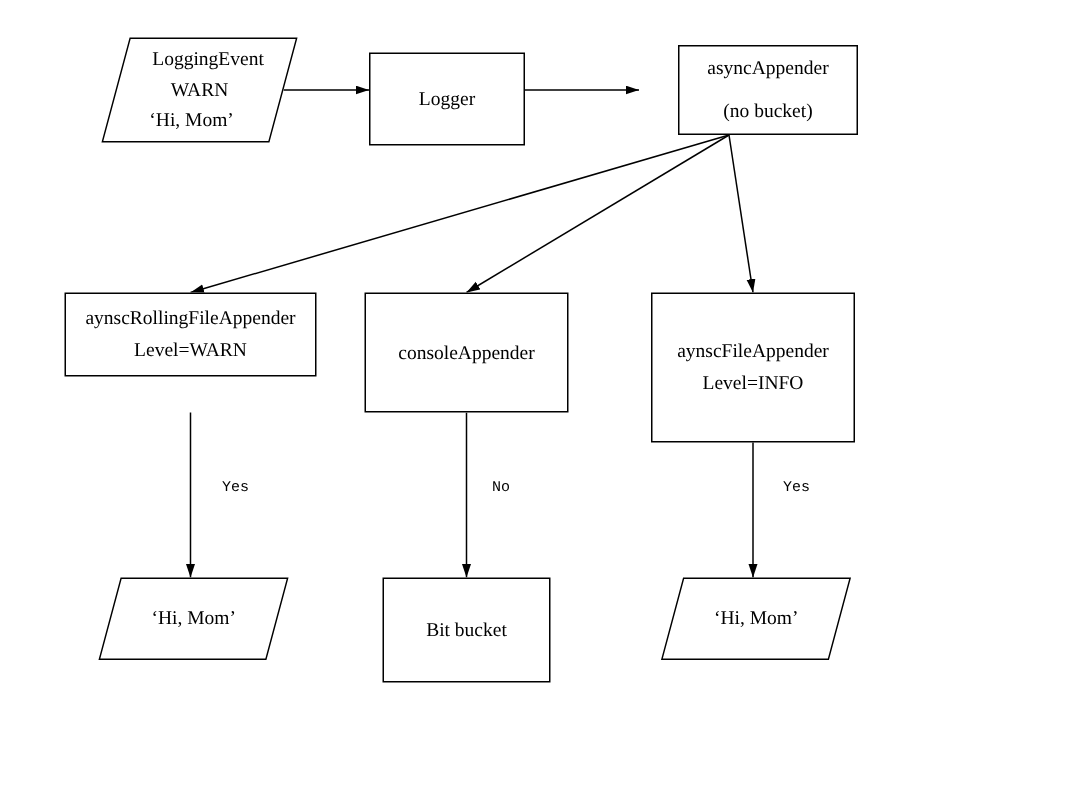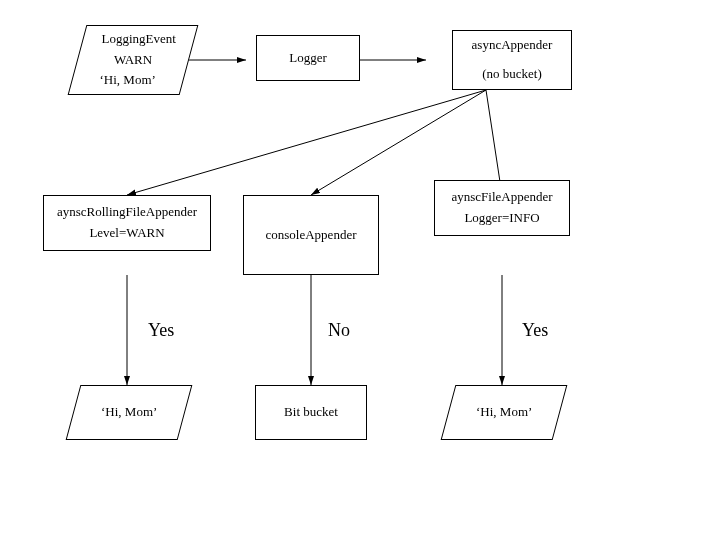--- a/index.html
+++ b/index.html
@@ -38,21 +38,22 @@
     line-height: 1.6;
     box-sizing: border-box;
   }
   .para > span {
     transform: skewX(15deg);
     display: block;
     text-align: center;
   }
   .label {
     position: absolute;
-    font-size: 18px;
+    font-size: 10px;
+    font-family: Liberation Mono, monospace;
   }
   svg.conn {
     position: absolute;
     top: 0; left: 0;
     width: 720px; height: 540px;
     pointer-events: none;
   }
 </style>
 </head>
 <body>
@@ -76,50 +77,50 @@
   <line x1="311" y1="275" x2="311" y2="385" stroke="#000" marker-end="url(#arrow)"></line>
   <line x1="502" y1="275" x2="502" y2="385" stroke="#000" marker-end="url(#arrow)"></line>
 </svg>
 
 <div class="para" style="left:77px; top:25px; width:112px; height:70px;">
   <span>LoggingEvent</span>
   <span>WARN</span>
   <span>‘Hi, Mom’</span>
 </div>
 
-<div class="box" style="left:256px; top:35px; width:104px; height:46px;">
+<div class="box" style="left:246px; top:35px; width:104px; height:62px;">
   <span>Logger</span>
 </div>
 
 <div class="box" style="left:452px; top:30px; width:120px; height:60px;justify-content:space-between;">
   <span>asyncAppender</span>
   <span>(no bucket)</span>
 </div>
 
 <div class="box" style="left:43px; top:195px; width:168px; height:56px;">
   <span>aynscRollingFileAppender</span>
   <span>Level=WARN</span>
 </div>
 
 <div class="box" style="left:243px; top:195px; width:136px; height:80px;">
   <span>consoleAppender</span>
 </div>
 
-<div class="box" style="left:434px; top:180px; width:136px; height:56px;">
+<div class="box" style="left:434px; top:195px; width:136px; height:100px;">
   <span>aynscFileAppender</span>
-  <span>Logger=INFO</span>
+  <span>Level=INFO</span>
 </div>
 
 <div class="label" style="left:148px; top:320px;">Yes</div>
 <div class="label" style="left:328px; top:320px;">No</div>
 <div class="label" style="left:522px; top:320px;">Yes</div>
 
 <div class="para" style="left:73px; top:385px; width:112px; height:55px;">
   <span>‘Hi, Mom’</span>
 </div>
 
-<div class="box" style="left:255px; top:385px; width:112px; height:55px;">
+<div class="box" style="left:255px; top:385px; width:112px; height:70px;">
   <span>Bit bucket</span>
 </div>
 
 <div class="para" style="left:448px; top:385px; width:112px; height:55px;">
   <span>‘Hi, Mom’</span>
 </div>
 
 </body></html>

